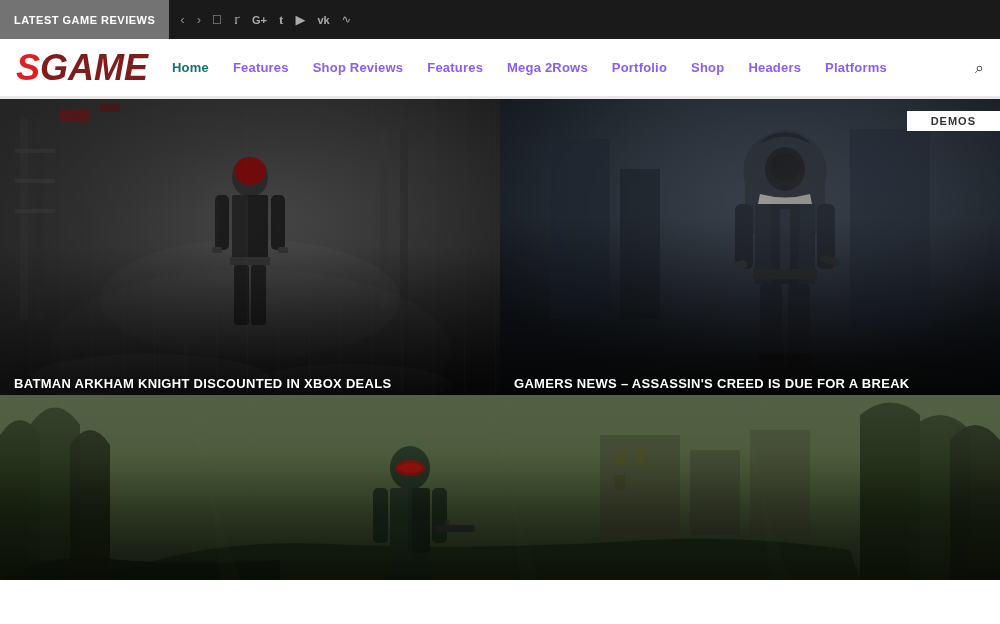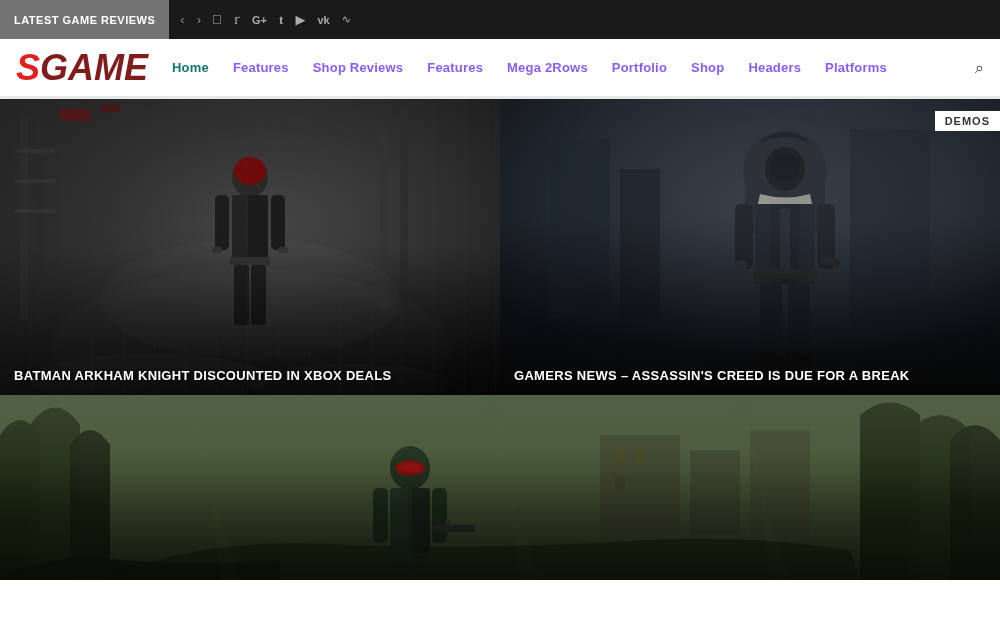--- a/index.html
+++ b/index.html
@@ -229,40 +229,40 @@
       height: 60%;
       background: linear-gradient(180deg, #4a5540 0%, transparent 100%);
       opacity: 0.5;
     }
 
     .card-title {
       position: absolute;
       bottom: 0;
       left: 0;
       right: 0;
-      padding: 10px 14px 12px;
+      padding: 10px 14px 4px;
       color: #fff;
       font-size: 13px;
       font-weight: bold;
       text-transform: uppercase;
       letter-spacing: 0.3px;
       text-shadow: 1px 1px 3px rgba(0,0,0,0.8);
       z-index: 10;
     }
 
     
     #demos-badge {
       position: absolute;
       top: 12px;
       right: 0;
       background: #fff;
       color: #333;
       font-size: 11px;
       font-weight: bold;
-      padding: 4px 10px;
+      padding: 4px 24px;
       letter-spacing: 1px;
       z-index: 20;
     }
 
     
     .scene-layer {
       position: absolute;
       inset: 0;
       pointer-events: none;
     }

